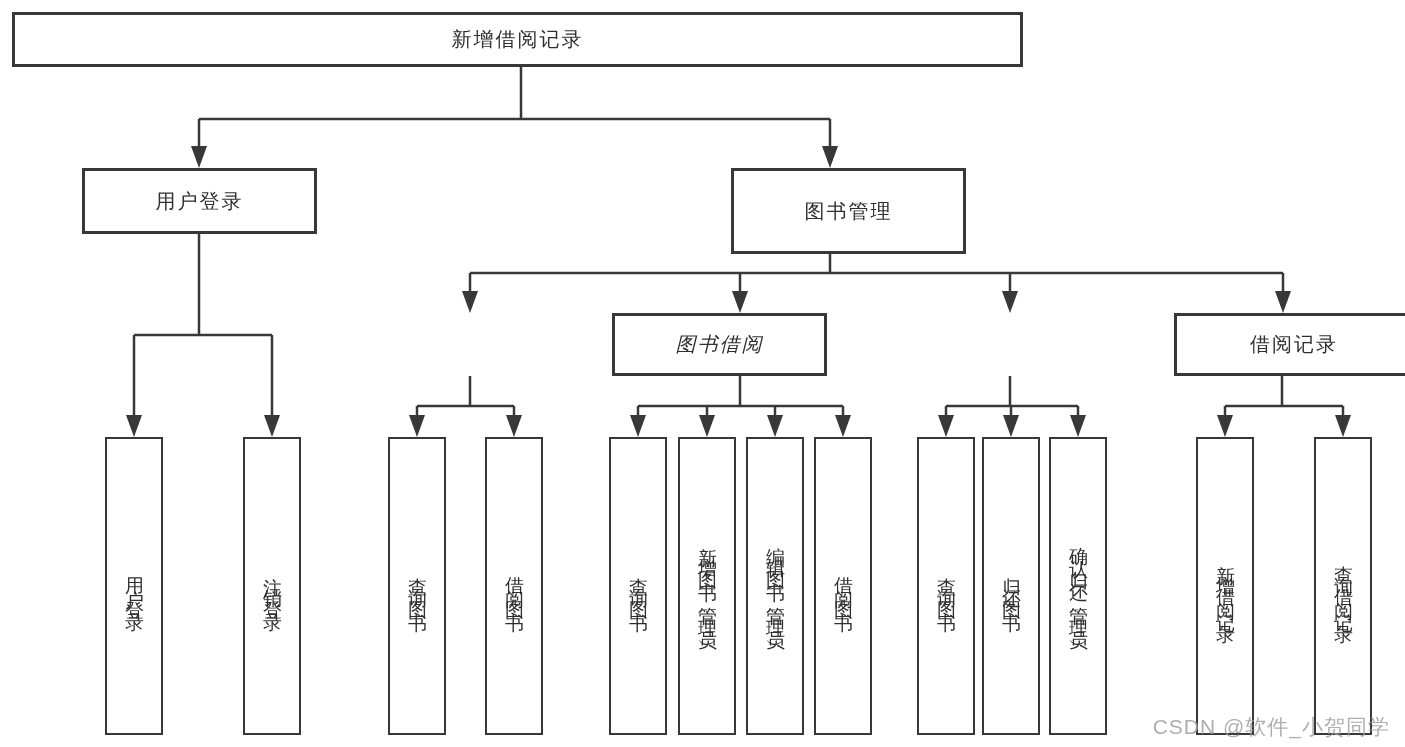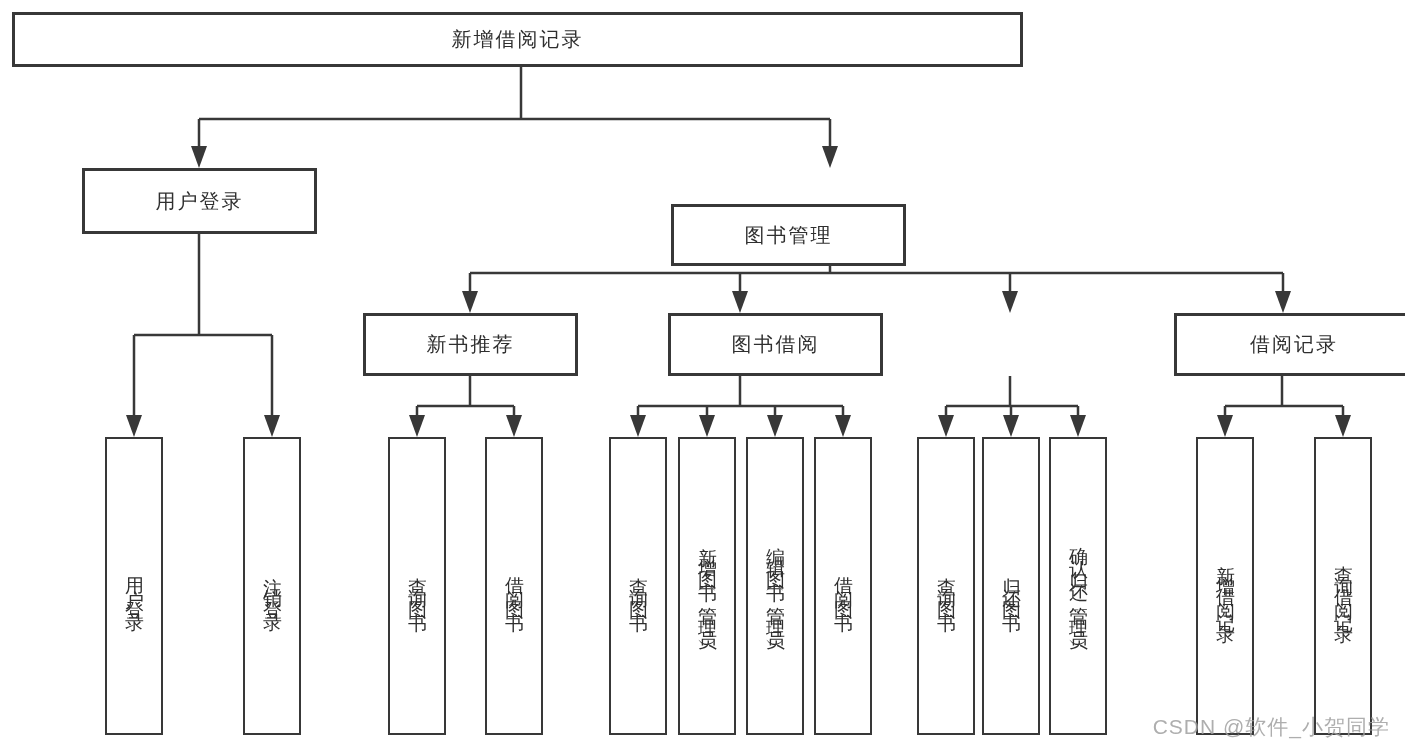--- a/index.html
+++ b/index.html
@@ -106,28 +106,25 @@
     <use href="#ah" x="1343" y="437"></use>
   </svg>
 
   <div class="node" style="left:12px;top:12px;width:1011px;height:55px;">
     <span>新增借阅记录</span>
   </div>
 
   <div class="node" style="left:82px;top:168px;width:235px;height:66px;">
     <span>用户登录</span>
   </div>
-  <div class="node" style="left:671px;top:168px;width:235px;height:62px;margin-top:36px;">
+  <div class="node" style="left:731px;top:168px;width:235px;height:86px;">
     <span>图书管理</span>
   </div>
 
-  <div class="node" style="left:363px;top:313px;width:215px;height:63px;">
-    <span>新书推荐</span>
-  </div>
-  <div class="node" style="left:668px;top:313px;width:215px;height:63px;">
+  <div class="node" style="left:612px;top:313px;width:215px;height:63px;font-style:italic;">
     <span>图书借阅</span>
   </div>
   <div class="node" style="left:1174px;top:313px;width:240px;height:63px;">
     <span>借阅记录</span>
   </div>
 
   <div class="node leaf" style="left:105px;top:437px;width:58px;height:298px;">
     <span class="vtext">用户登录</span>
   </div>
   <div class="node leaf" style="left:243px;top:437px;width:58px;height:298px;">

